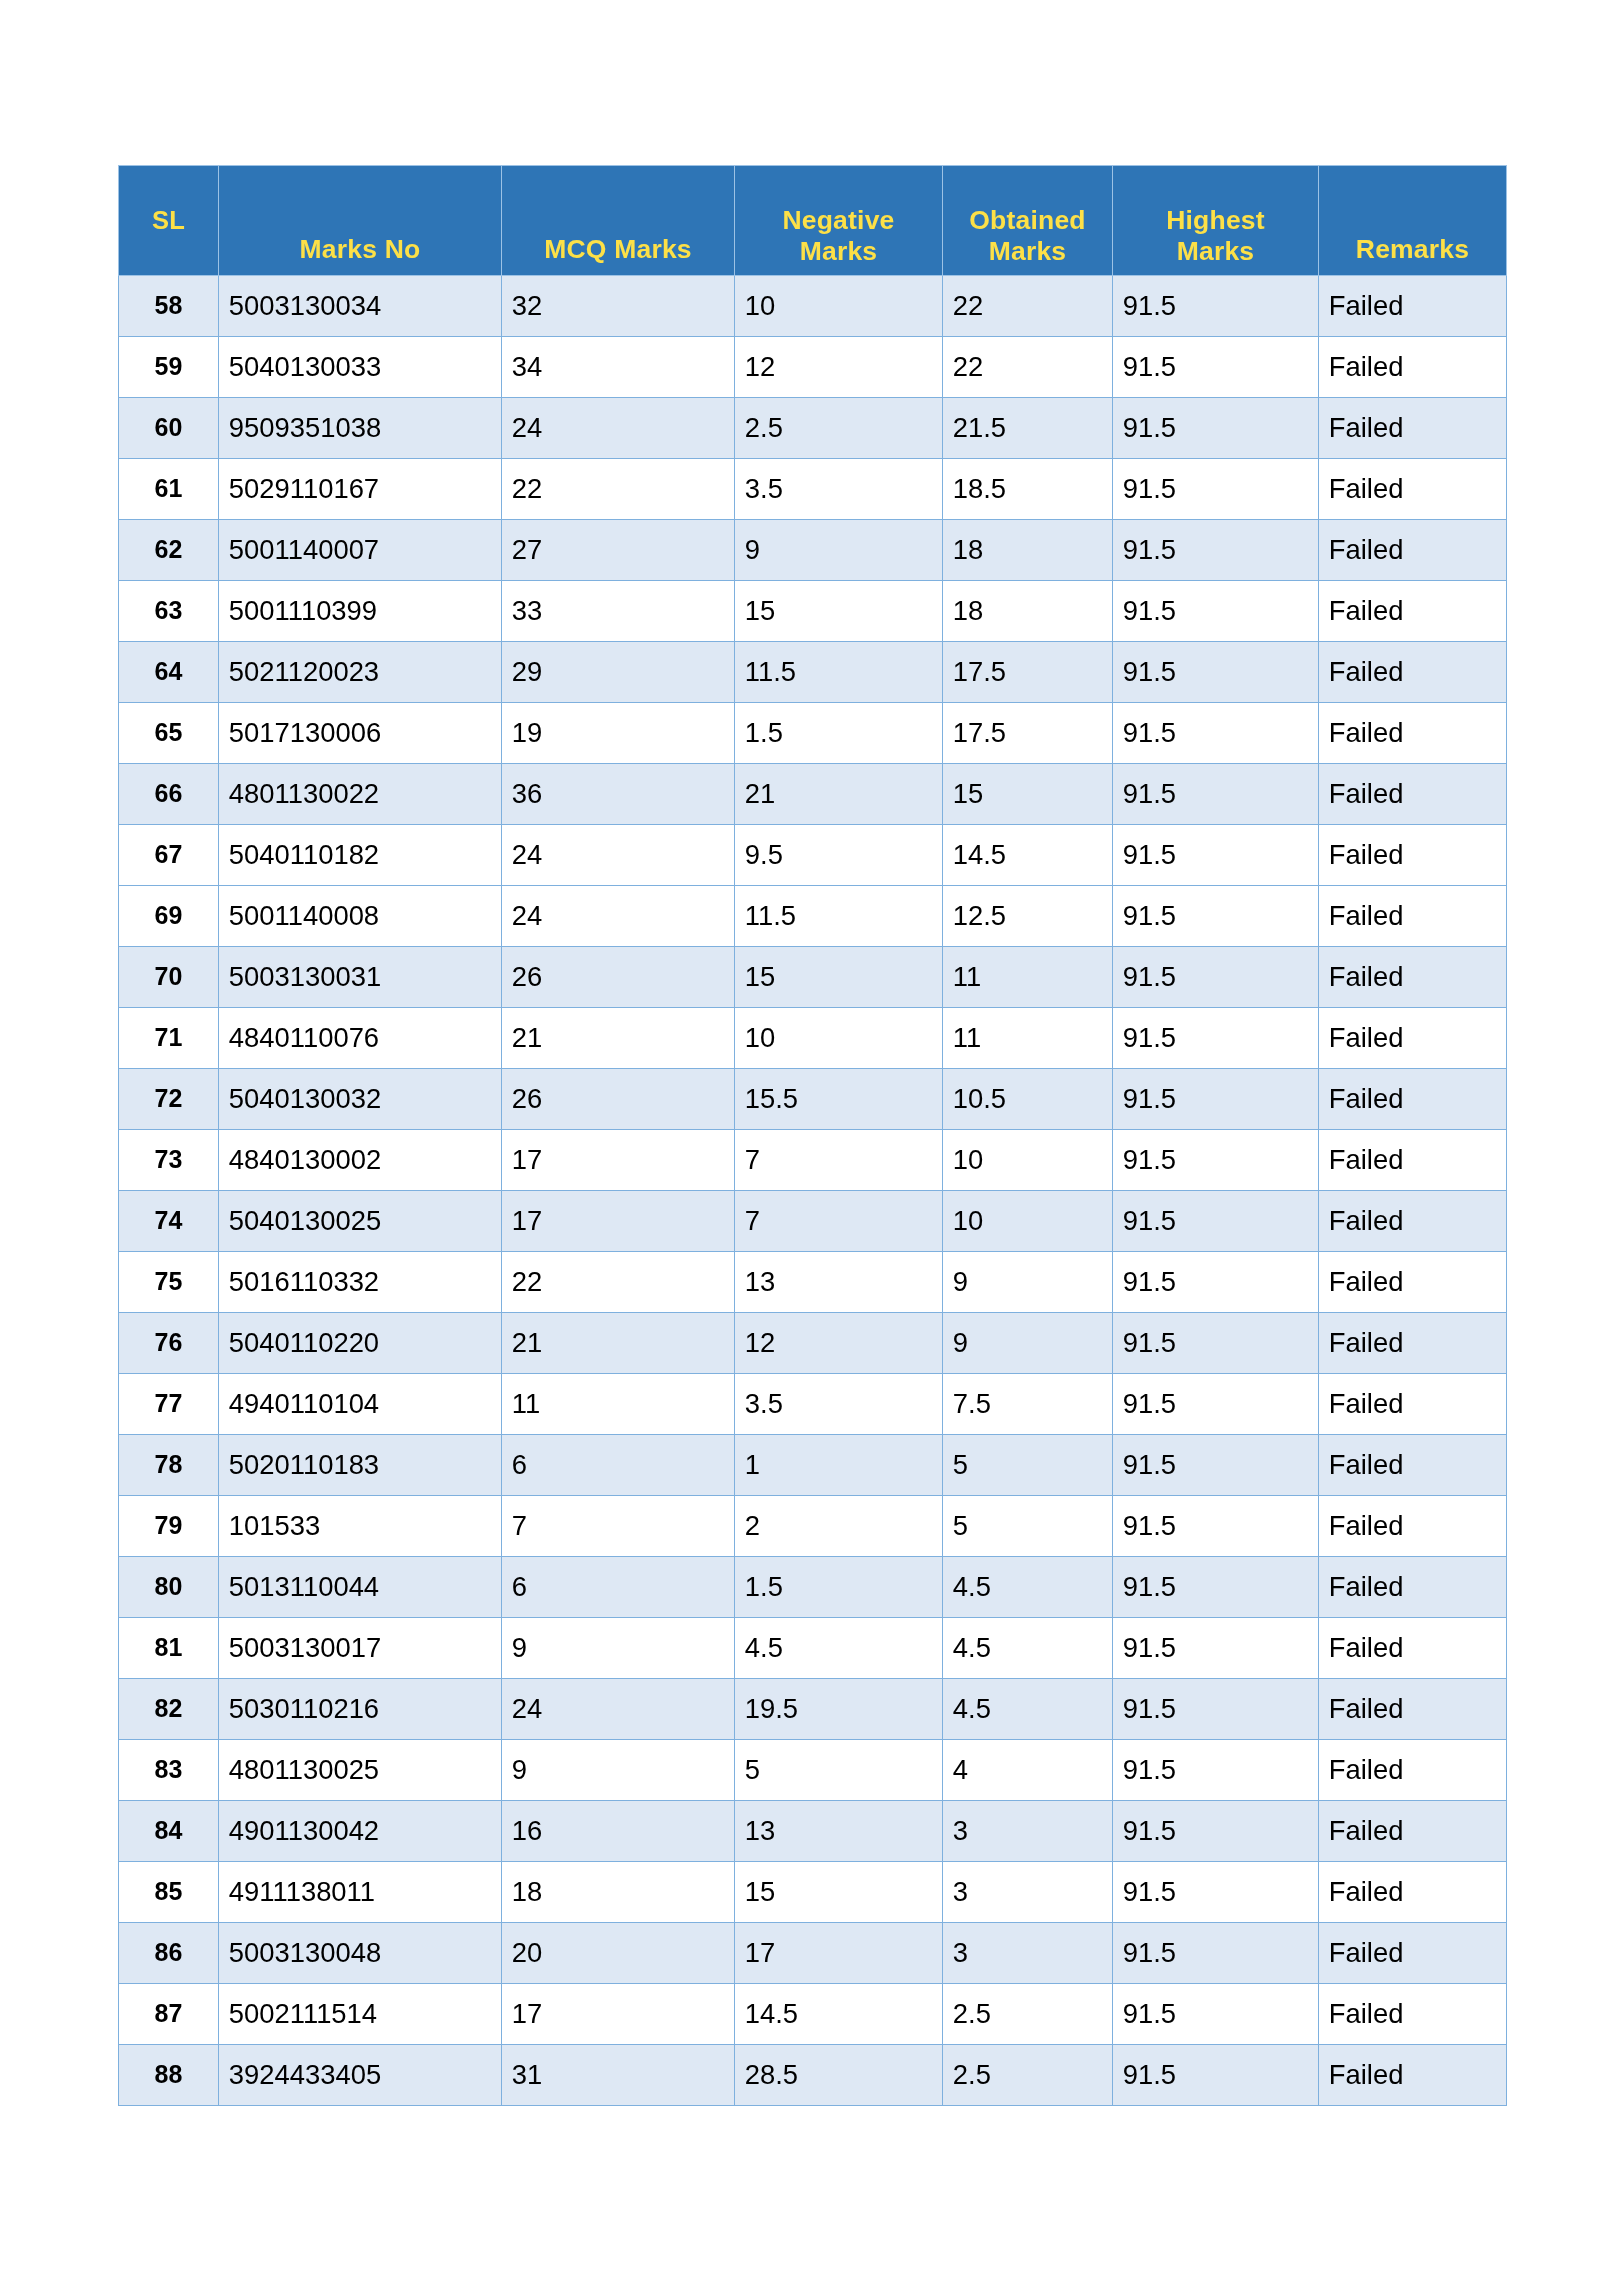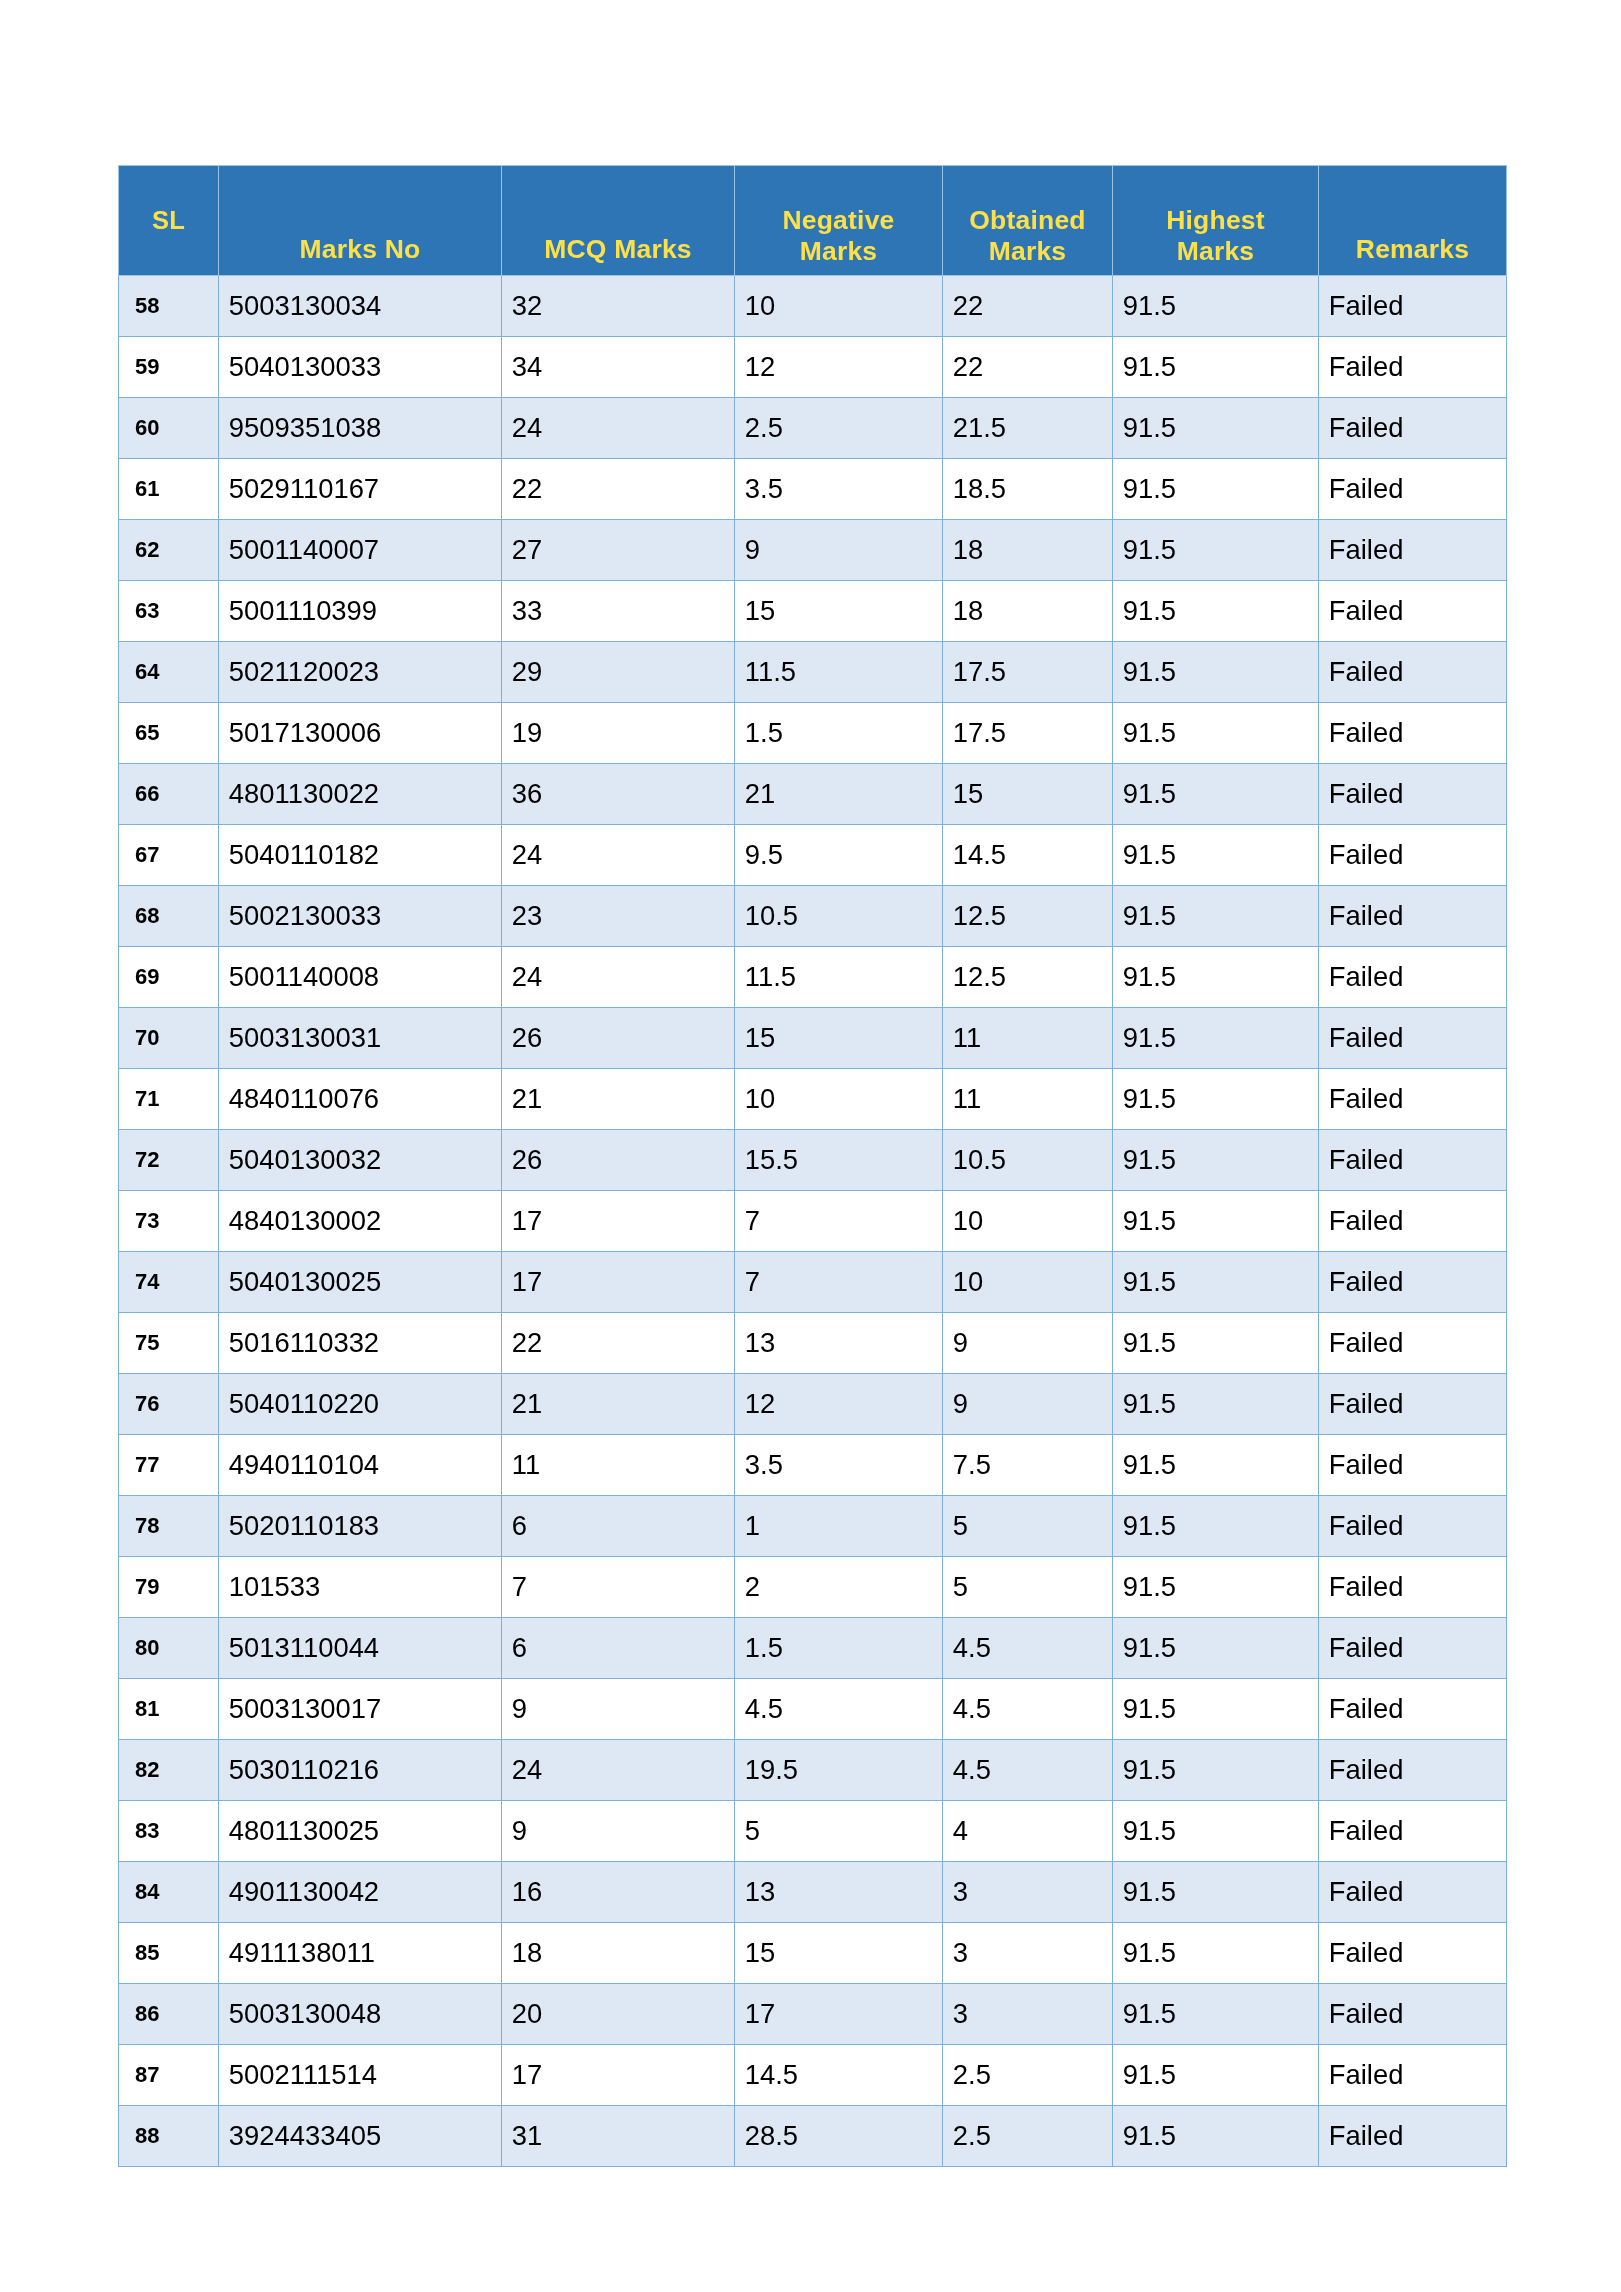--- a/index.html
+++ b/index.html
@@ -84,21 +84,22 @@
     font-size: 27.4px;
     color: #000000;
     padding: 0 9.8px;
     vertical-align: middle;
     text-align: left;
     line-height: 1.1;
     white-space: nowrap;
     overflow: hidden;
   }
   tbody td.cell-sl {
-    font-size: 22px;
+    text-align: center;
+    font-size: 25px;
     font-weight: bold;
     padding: 0 16px;
   }
 </style>
 </head>
 <body>
 
 <div class="page">
   <div class="results-table-wrap">
     <table class="results-table">
@@ -209,29 +210,20 @@
           </tr>
           <tr class="plain">
             <td class="cell-sl">67</td>
             <td>5040110182</td>
             <td>24</td>
             <td>9.5</td>
             <td>14.5</td>
             <td>91.5</td>
             <td>Failed</td>
           </tr>
-          <tr class="band">
-            <td class="cell-sl">68</td>
-            <td>5002130033</td>
-            <td>23</td>
-            <td>10.5</td>
-            <td>12.5</td>
-            <td>91.5</td>
-            <td>Failed</td>
-          </tr>
           <tr class="plain">
             <td class="cell-sl">69</td>
             <td>5001140008</td>
             <td>24</td>
             <td>11.5</td>
             <td>12.5</td>
             <td>91.5</td>
             <td>Failed</td>
           </tr>
           <tr class="band">

